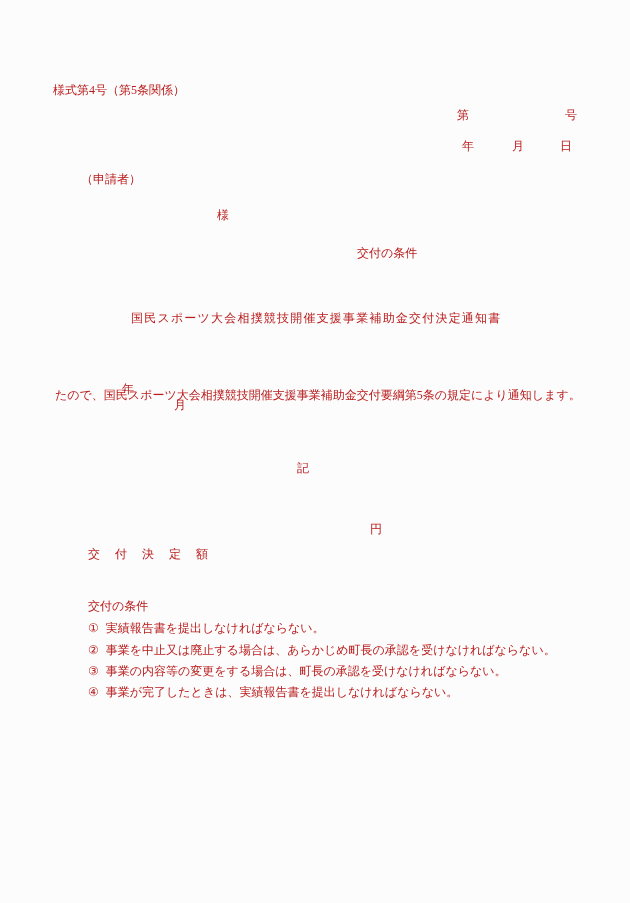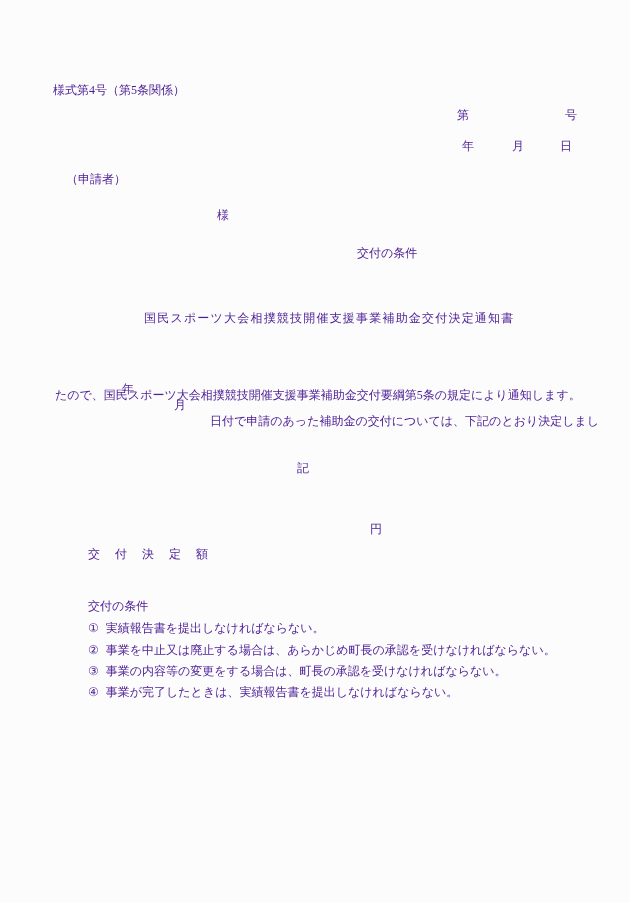--- a/index.html
+++ b/index.html
@@ -1,41 +1,41 @@
 <!DOCTYPE html>
 <html><head>
 <meta charset="utf-8">
 <style>
   html,body{margin:0;padding:0;background:#e8e8e8;}
   .page{
     position:relative;
     width:630px;height:903px;
     margin:0 auto;
     background:#fcfcfc;
-    color:#4c1d95;
+    color:#b91c1c;
     font-family:"Liberation Serif","DejaVu Serif",serif;
     font-size:12px;
     overflow:hidden;
   }
   .txt{position:absolute;white-space:pre;line-height:16px;}
 
   .form-number{left:53px;top:82px;}
 
   .docno-prefix{left:457px;top:107px;}
   .docno-suffix{left:565px;top:107px;}
 
   .date-year{left:462px;top:138px;}
   .date-month{left:512px;top:138px;}
   .date-day{left:560px;top:138px;}
 
-  .applicant{left:66px;top:171px;}
+  .applicant{left:81px;top:171px;}
   .sama{left:217px;top:207px;}
   .sender{left:357px;top:245px;}
 
-  .title{left:144px;top:310px;letter-spacing:1.2px;text-align:center;}
+  .title{left:131px;top:310px;letter-spacing:1.2px;text-align:center;}
 
   .body-line1{left:0;top:365px;width:100%;height:17px;}
   .body-line1 span{position:absolute;white-space:pre;}
   .body-y{left:122px;}
   .body-m{left:174px;}
   .body-rest{left:210px;}
   .body-line2{left:55px;top:387px;}
 
   .record{left:297px;top:460px;}
 
@@ -66,21 +66,20 @@
 
   <div class="txt applicant">（申請者）</div>
   <div class="txt sama">様</div>
   <div class="txt sender">交付の条件</div>
 
   <div class="txt title">国民スポーツ大会相撲競技開催支援事業補助金交付決定通知書</div>
 
   <div class="txt body-line1">
     <span class="body-y">年</span>
     <span class="body-m">月</span>
-    <span class="body-rest">日付で申請のあった補助金の交付については、下記のとおり決定しまし</span>
   </div>
   <div class="txt body-line2">たので、国民スポーツ大会相撲競技開催支援事業補助金交付要綱第5条の規定により通知します。</div>
 
   <div class="txt record">記</div>
 
   <div class="txt amount-label">交　付　決　定　額</div>
   <div class="txt amount-unit">円</div>
 
   <div class="txt cond-heading">交付の条件</div>
 

